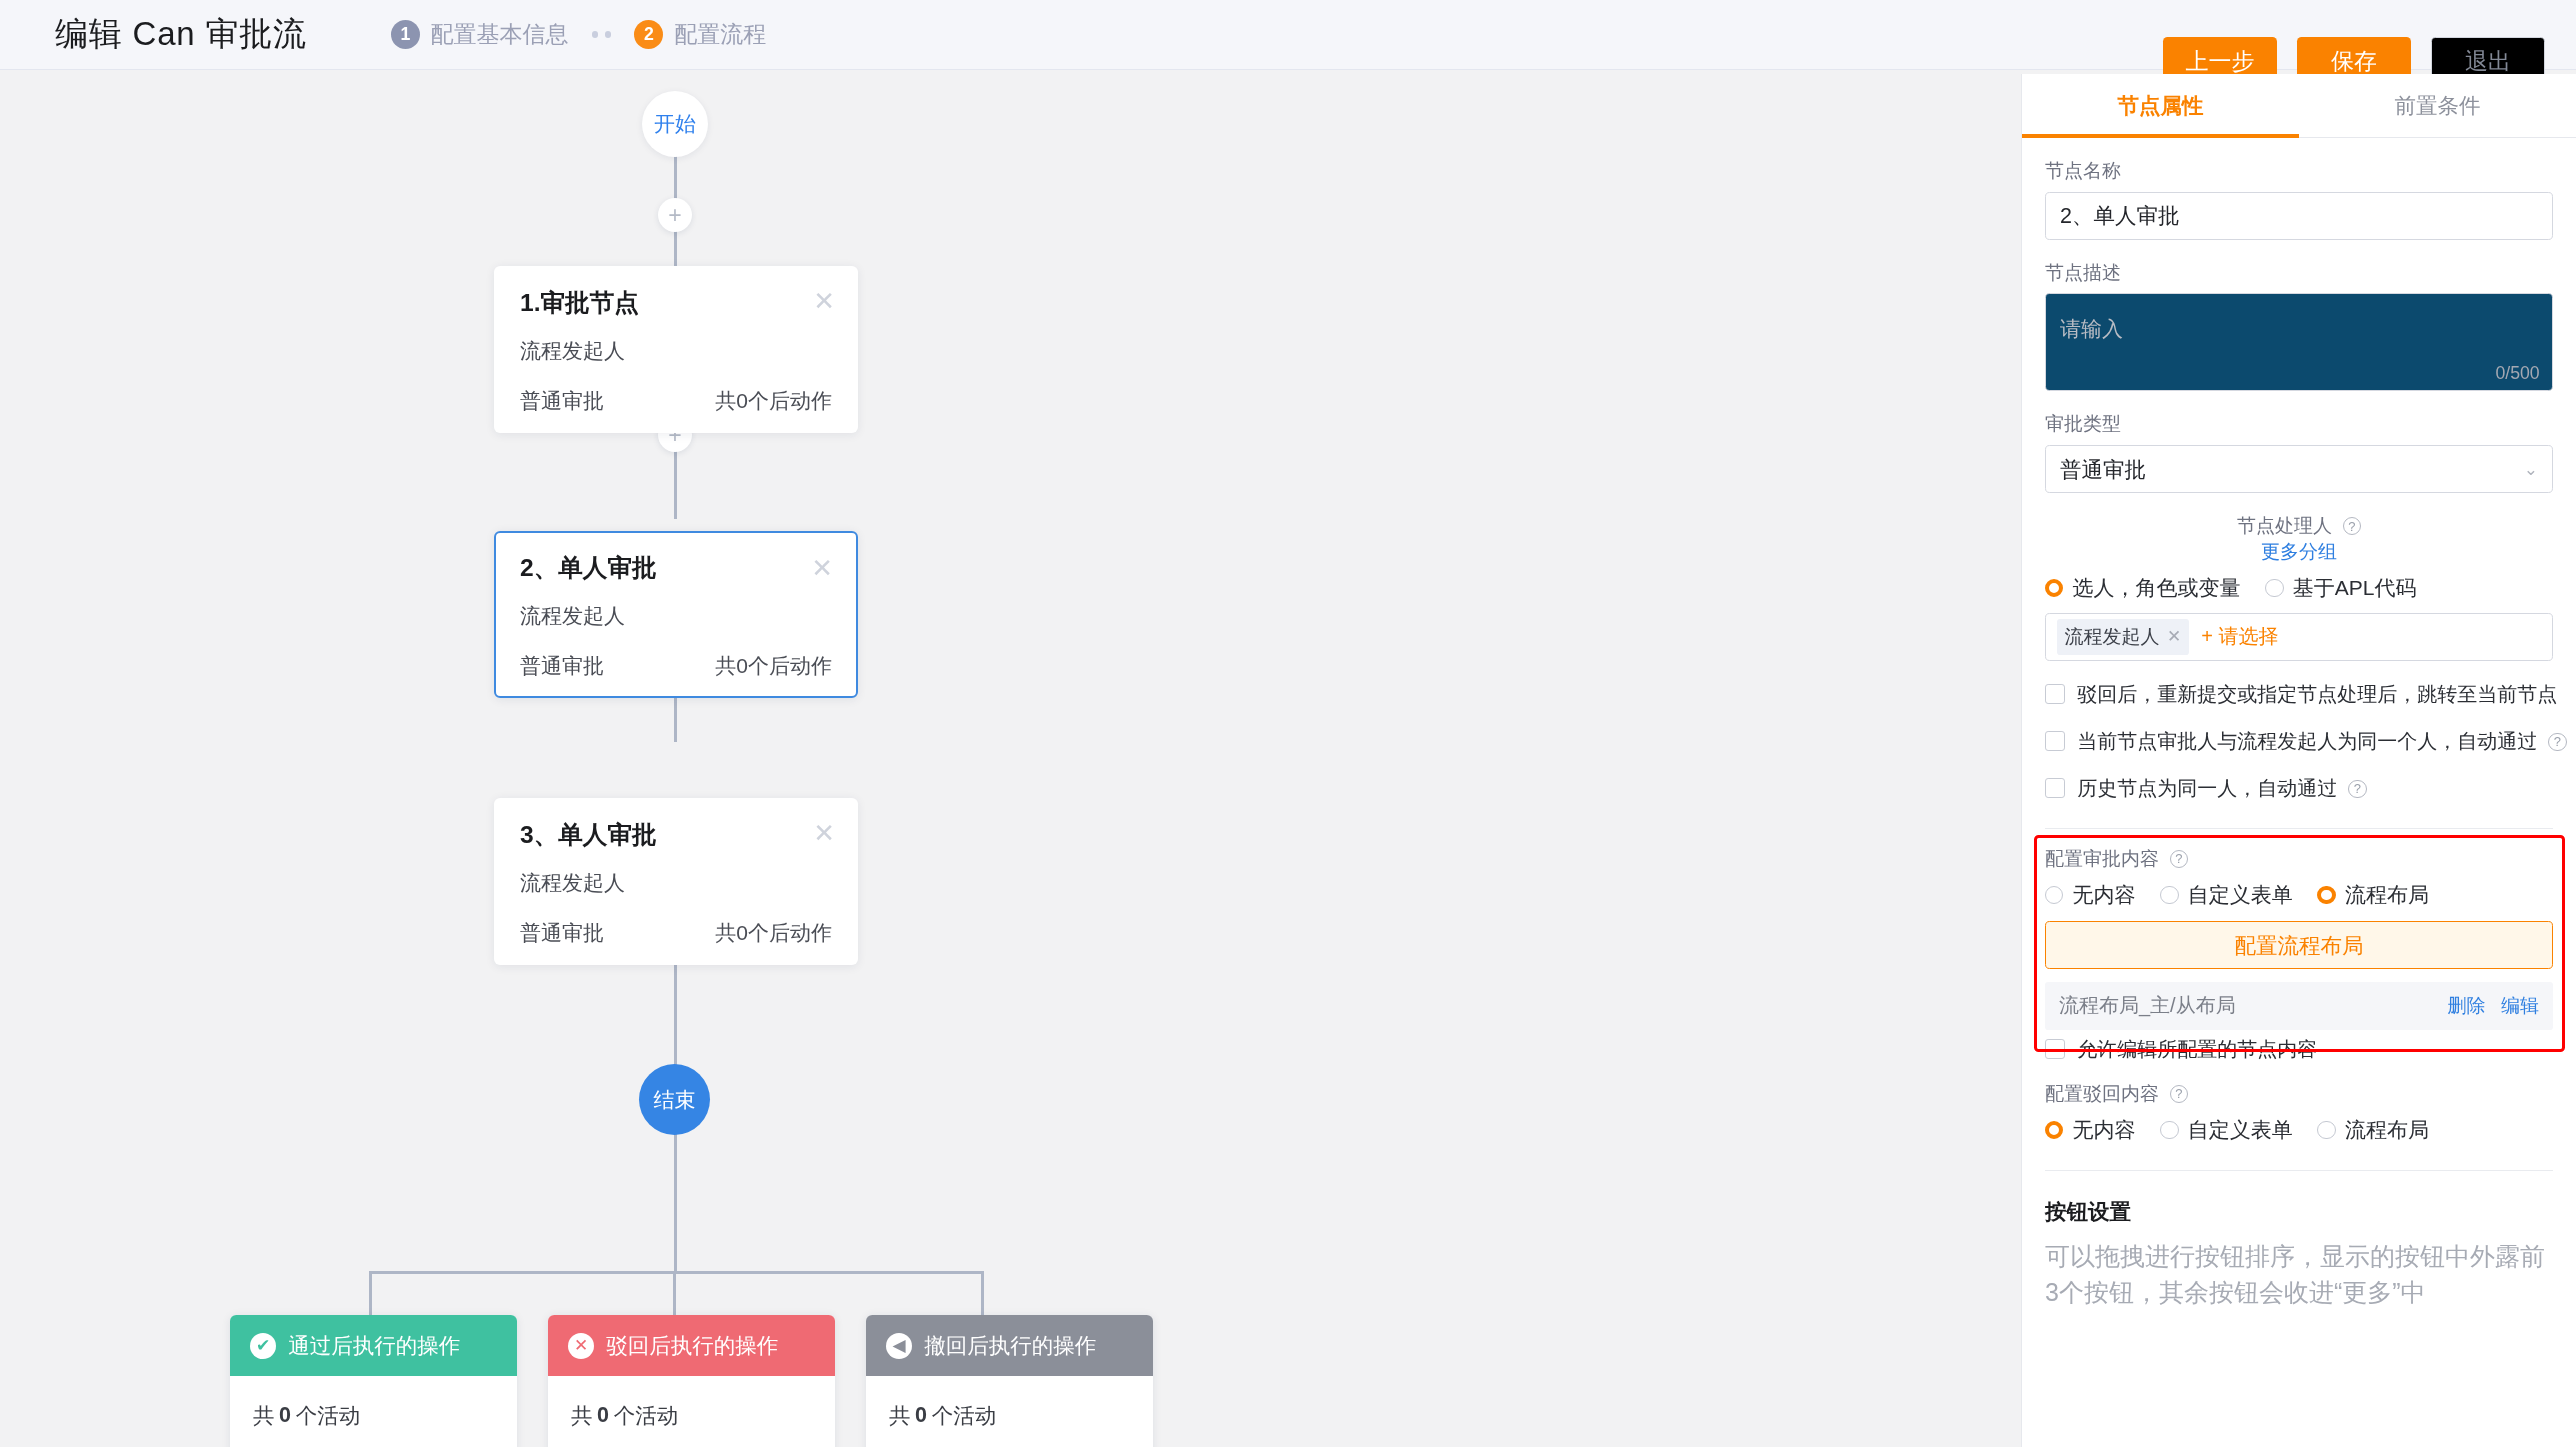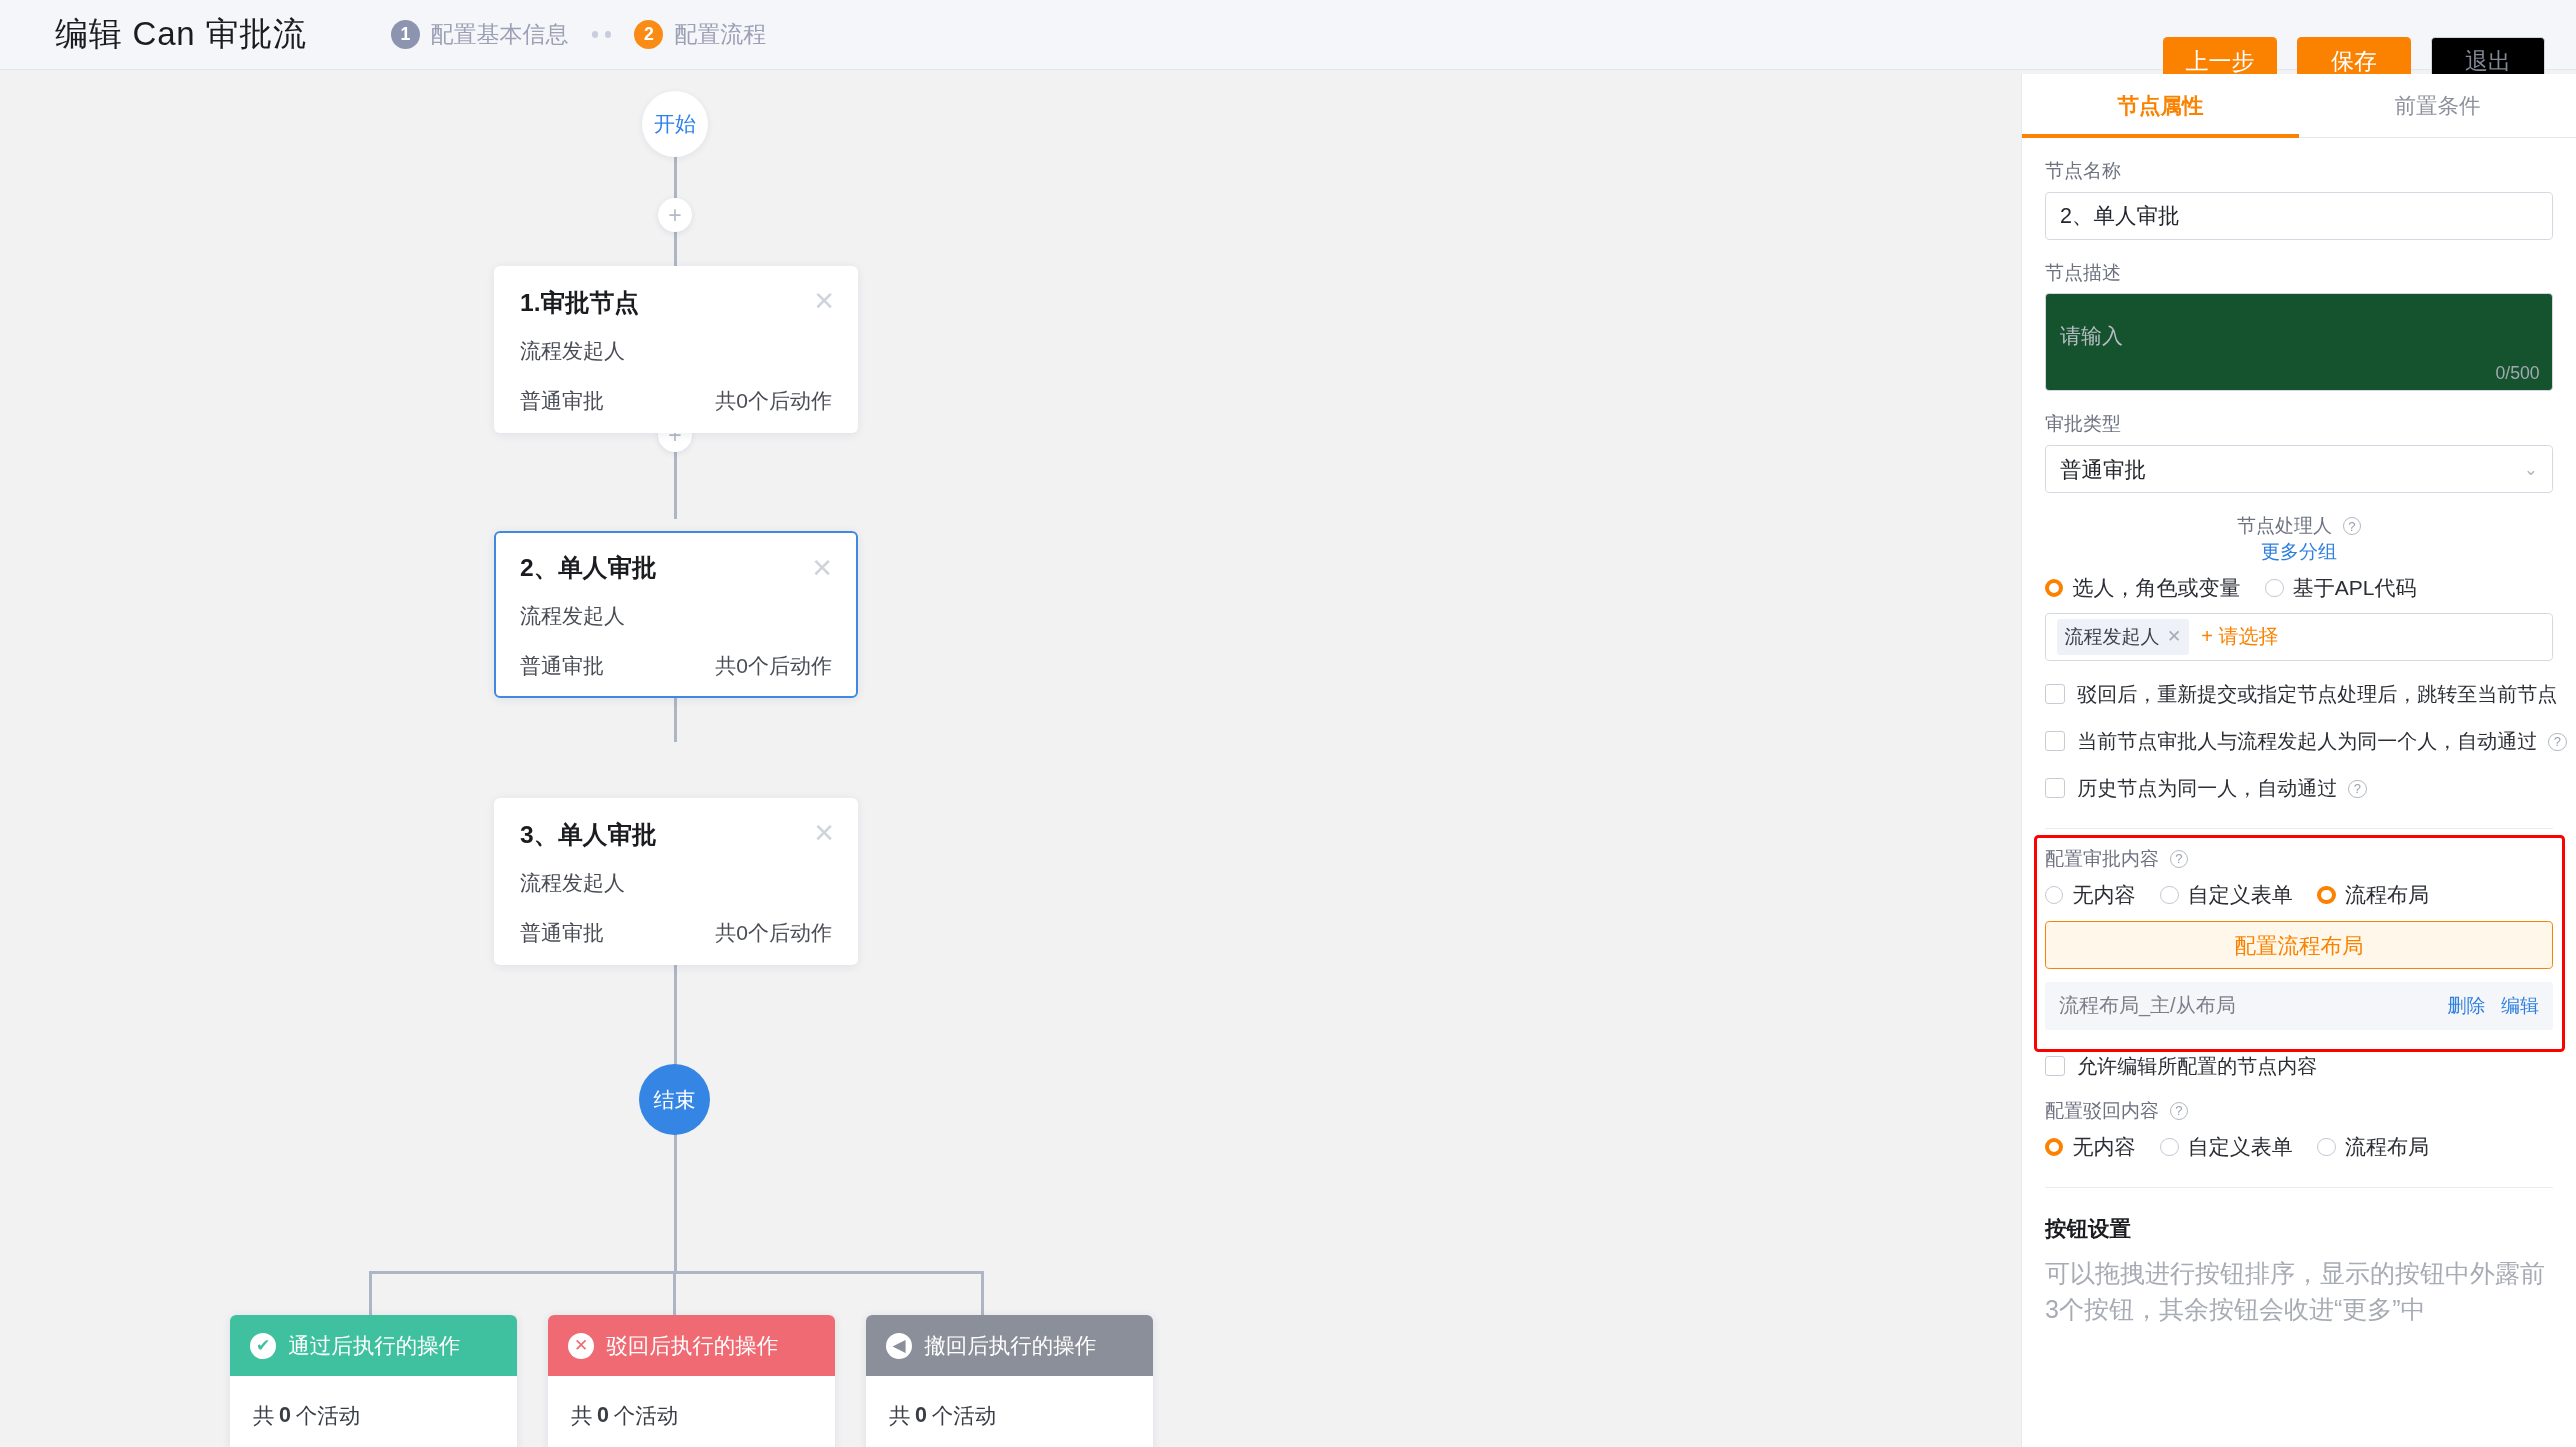--- a/index.html
+++ b/index.html
@@ -170,23 +170,23 @@
   }
   .input-box {
     width: 100%; height: 48px; border: 0.8px solid #d5d8e0;
     border-radius: 4.6px; padding: 0 14px;
     font-size: 21.5px; color: #24262b;
     display: flex; align-items: center;
     background: #ffffff;
   }
   .textarea-box {
     width: 100%; height: 98px; border: 0.8px solid #d5d8e0;
-    border-radius: 4.6px; padding: 28px 14px;
+    border-radius: 4.6px; padding: 21px 14px;
     font-size: 21px; color: #b9bcc4; position: relative;
-    background: #14532d;
+    background: #0c4a6e;
   }
   .counter {
     position: absolute; right: 12.3px; bottom: 6.1px;
     font-size: 17.7px; color: #a4a8b2;
   }
   .select-box {
     width: 100%; height: 48px; border: 0.8px solid #d5d8e0;
     border-radius: 4.6px; padding: 0 14px;
     display: flex; align-items: center; justify-content: space-between;
     font-size: 21.5px; color: #24262b; background: #ffffff; cursor: pointer;
@@ -467,21 +467,21 @@
     <div class="cfg-button">配置流程布局</div>
 
     <div class="layout-row">
       <span class="layout-name">流程布局_主/从布局</span>
       <span class="layout-actions">
         <span class="link-blue">删除</span>
         <span class="link-blue">编辑</span>
       </span>
     </div>
 
-    <div class="check-row" style="margin-top:23px;">
+    <div class="check-row" style="margin-top:6px;">
       <span class="checkbox"></span>
       <span class="check-label">允许编辑所配置的节点内容</span>
     </div>
 
     <div class="field-label" style="margin-top:18.4px;">
       <span>配置驳回内容</span>
       <span class="help-icon">?</span>
     </div>
     <div class="radio-row">
       <div class="radio-opt">

